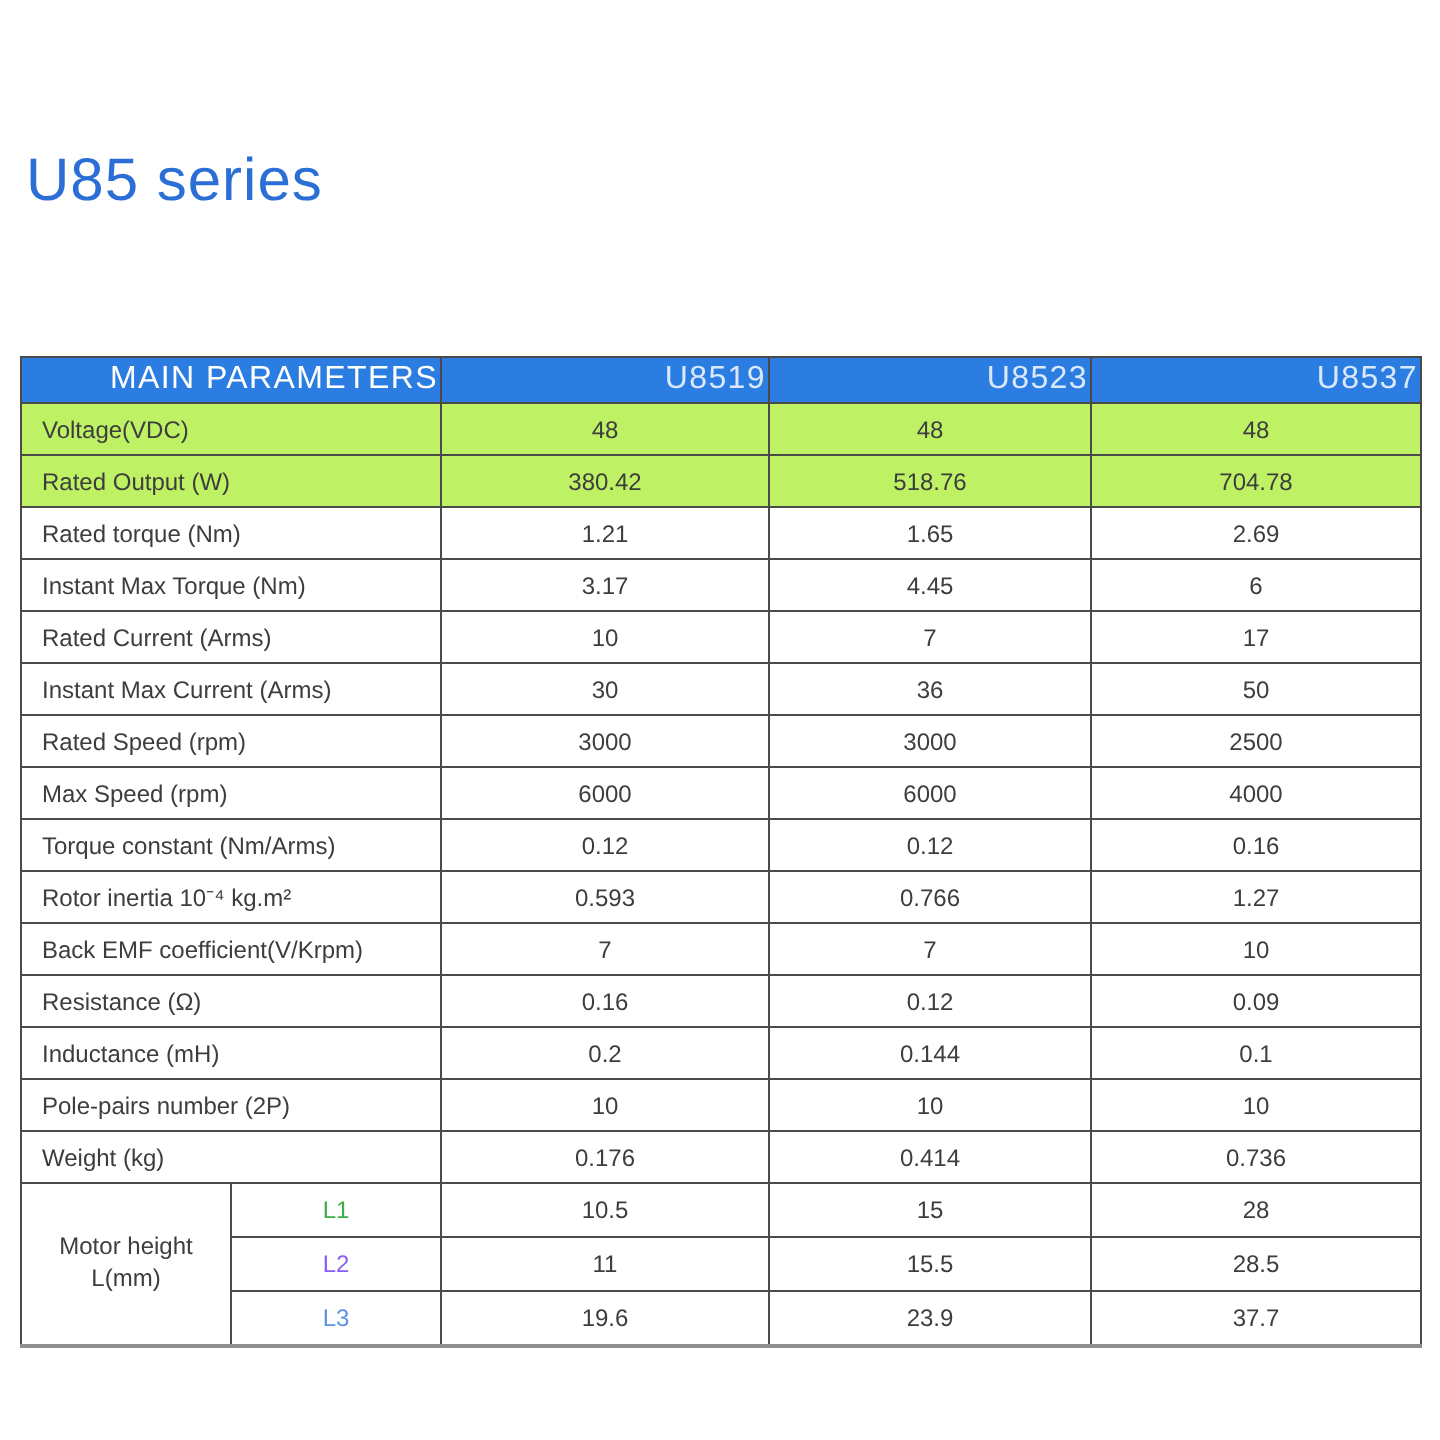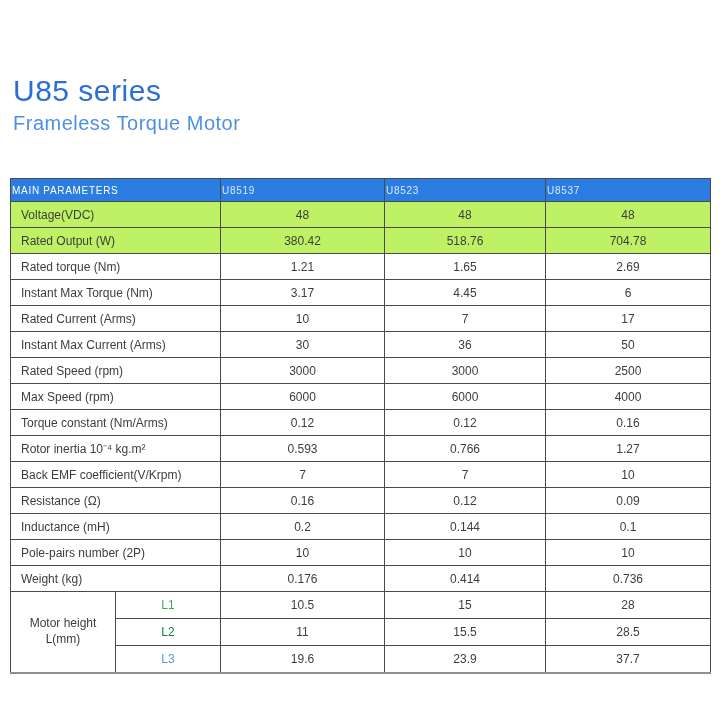--- a/index.html
+++ b/index.html
@@ -49,23 +49,23 @@
   }
   .spec th, .spec td {
     border: 1px solid #4a4a4a;
     font-weight: normal;
     overflow: hidden;
     white-space: nowrap;
   }
   .spec thead th {
     background: #2b7de2;
     height: 20px;
-    font-size: 10px;
+    font-size: 16px;
     letter-spacing: 0.7px;
-    text-align: left;
+    text-align: right;
   }
   .spec .th-main   { color: #ffffff; }
   .spec .th-model  { color: #d9e8fb; }
   .spec td {
     height: 23px;
     font-size: 12px;
     color: #3d3d3d;
     text-align: center;
     background: #ffffff;
   }
@@ -79,21 +79,20 @@
     text-align: center;
     line-height: 1.3;
     white-space: normal;
   }
 </style>
 </head>
 <body>
 
 <div class="page">
   <h1 class="title">U85 series</h1>
-  <h2 class="subtitle">Frameless Torque Motor</h2>
 
   <table class="spec">
     <colgroup>
       <col style="width:105px">
       <col style="width:105px">
       <col style="width:164px">
       <col style="width:161px">
       <col style="width:165px">
     </colgroup>
     <thead>
@@ -199,21 +198,21 @@
           <td class="mh-label" rowspan="3">
             <div>Motor height</div>
             <div>L(mm)</div>
           </td>
           <td style="color: rgb(63, 174, 73);">L1</td>
           <td>10.5</td>
           <td>15</td>
           <td>28</td>
         </tr>
         <tr class="mh-row">
-          <td style="color: #15803d;">L2</td>
+          <td style="color: #8b5cf6;">L2</td>
           <td>11</td>
           <td>15.5</td>
           <td>28.5</td>
         </tr>
         <tr class="mh-row">
           <td style="color: rgb(91, 146, 229);">L3</td>
           <td>19.6</td>
           <td>23.9</td>
           <td>37.7</td>
         </tr>

